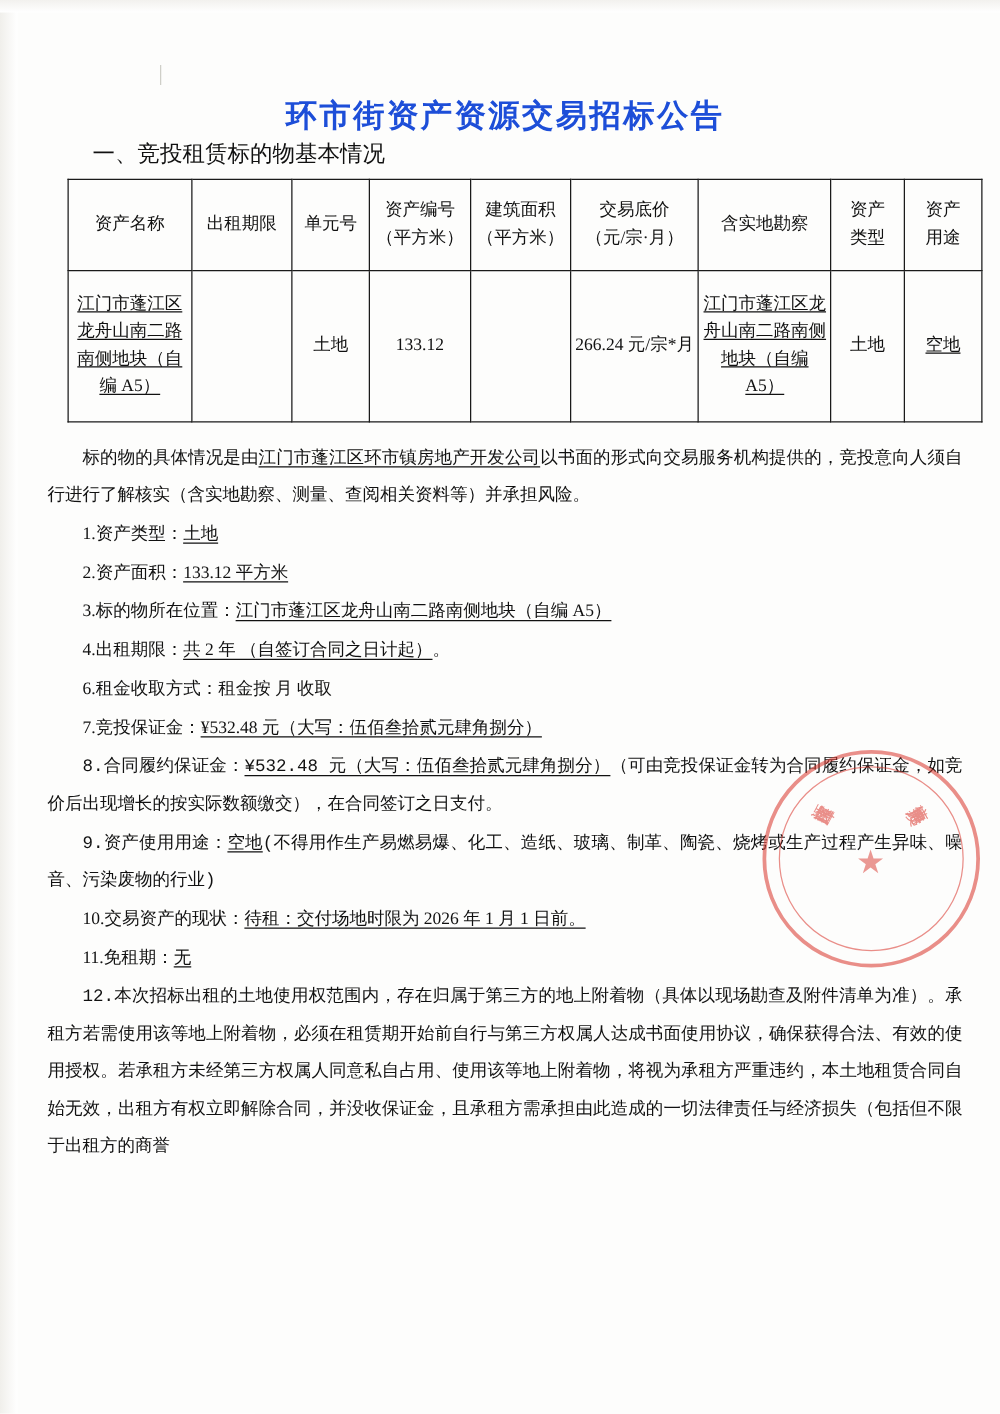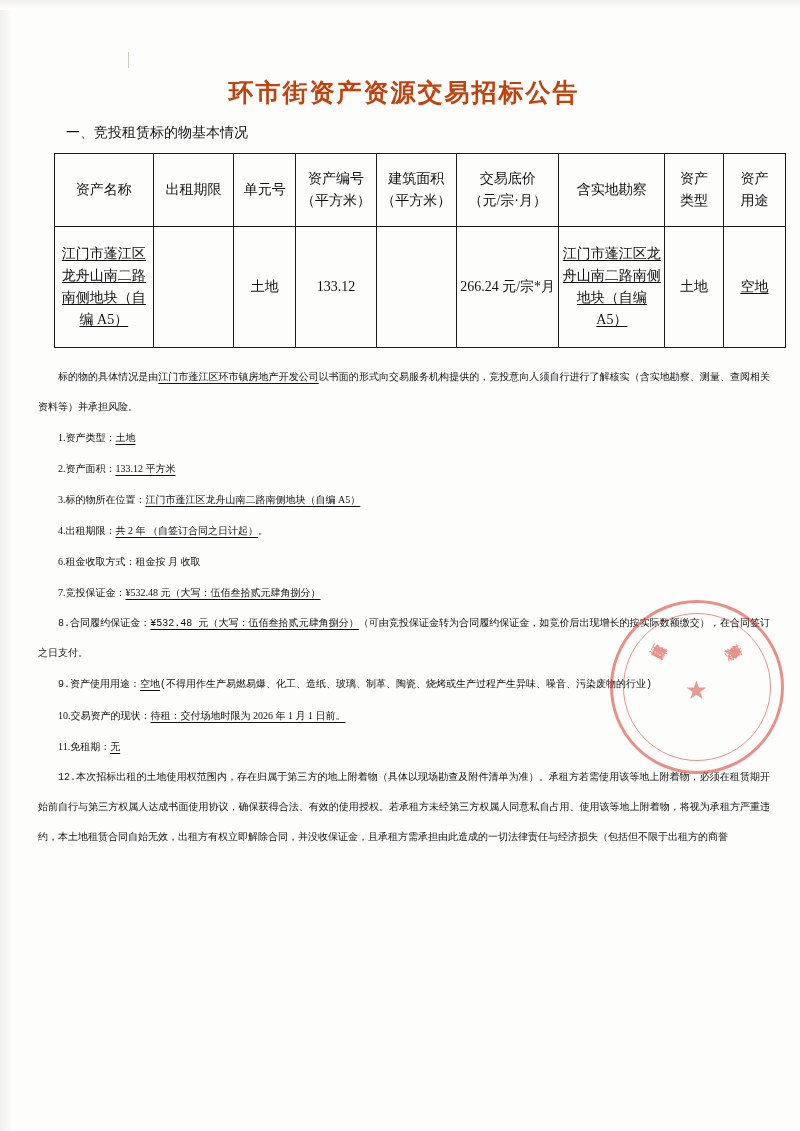--- a/index.html
+++ b/index.html
@@ -50,41 +50,40 @@
     right: 30px;
     top: 0;
   }
   h1.doc-title {
     font-family: "DejaVu Sans", "Liberation Sans", sans-serif;
     font-weight: bold;
     font-size: 25px;
     letter-spacing: 2px;
     text-align: center;
     margin: 76px 0 0 0;
-    color: #c2410c;
+    color: #1d4ed8;
   }
   .para {
     font-size: 15.5px;
     line-height: 30px;
     margin: 0;
     text-align: justify;
     letter-spacing: 0.2px;
   }
   .intro {
     margin-top: 30px;
     padding: 0 4px 0 8px;
   }
   .u {
     text-decoration: underline;
     text-underline-offset: 3px;
   }
   .indent2 { text-indent: 2em; }
   .section-label {
-    margin-top: 10px;
-    font-size: 14px;
+    font-size: 18px;
     line-height: 28px;
     text-indent: 2em;
   }
   table.asset-table {
     width: 100%;
     border-collapse: collapse;
     margin-top: 6px;
     font-size: 14px;
     table-layout: fixed;
     margin-left: 16px;
@@ -104,21 +103,21 @@
     height: 110px;
   }
   .cell-u {
     text-decoration: underline;
     text-underline-offset: 2px;
   }
   .body-block {
     margin-top: 14px;
   }
   .body-block p {
-    font-size: 10px;
+    font-size: 14px;
     line-height: 30px;
     margin: 0 0 1px 0;
     text-align: justify;
   }
   .li {
     text-indent: 2em;
   }
   .hang {
     text-indent: 2em;
     font-family: Liberation Mono, monospace;

